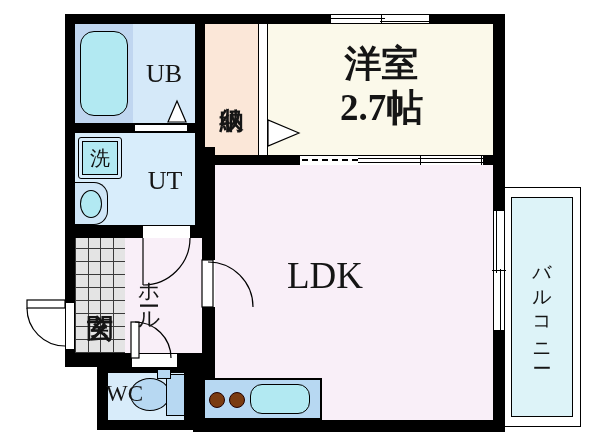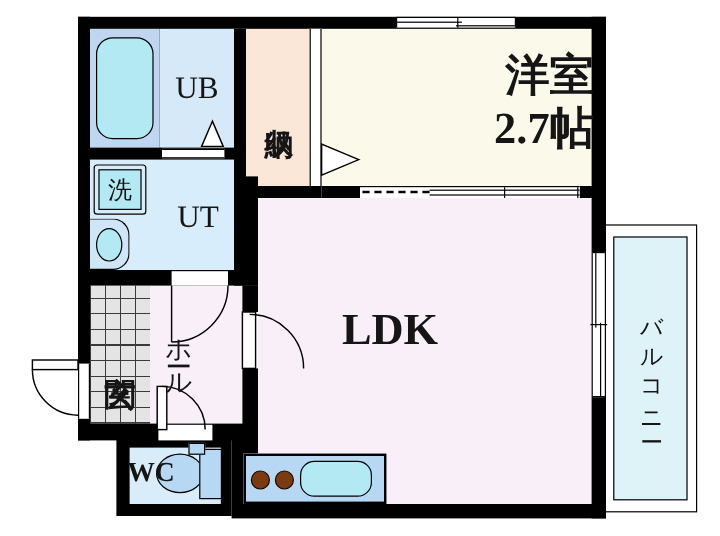--- a/index.html
+++ b/index.html
@@ -84,24 +84,24 @@
   .burner{position:absolute;width:16px;height:16px;border:1px solid #200;border-radius:50%;box-sizing:border-box;}
   #burner-1{left:209px;top:392px;}
   #burner-2{left:229px;top:392px;}
   #kitchen-sink{left:250px;top:384px;width:60px;height:30px;border:1.5px solid #000;border-radius:12px;box-sizing:border-box;}
 
   
   #lbl-ub{left:133px;top:24px;width:62px;height:99px;font-size:26px;}
   #lbl-ut{left:130px;top:165px;width:70px;height:32px;font-size:26px;}
   #lbl-genkan{left:75px;top:238px;width:50px;height:115px;font-size:26px;font-weight:600;letter-spacing:3px;}
   #lbl-hall{left:118px;top:238px;width:62px;height:115px;font-size:22px;letter-spacing:2px;}
-  #lbl-wc{left:106px;top:381px;width:50px;height:30px;font-size:23px;font-weight:700;}
+  #lbl-wc{left:106px;top:381px;width:50px;height:30px;font-size:23px;font-weight:400;}
   #lbl-closet{left:205px;top:24px;width:53px;height:131px;font-size:24px;font-weight:600;letter-spacing:2px;}
-  #lbl-western{left:268px;top:24px;width:227px;height:131px;flex-direction:column;font-size:37px;font-weight:600;line-height:1.18;transform:translateY(-4px);align-items:flex-end;}
-  #lbl-ldk{left:215px;top:165px;width:220px;height:255px;flex-direction:column;font-size:37px;font-weight:700;line-height:1.16;transform:translateY(-16px);}
+  #lbl-western{left:268px;top:24px;width:227px;height:131px;flex-direction:column;font-size:37px;font-weight:600;line-height:1.18;transform:translateY(-4px);}
+  #lbl-ldk{left:215px;top:165px;width:220px;height:255px;flex-direction:column;font-size:37px;font-weight:400;line-height:1.16;transform:translateY(-16px);}
   #lbl-balcony{left:511px;top:197px;width:62px;height:220px;font-size:19px;letter-spacing:5px;}
 
   svg.doors{position:absolute;left:0;top:0;pointer-events:none;}
 </style>
 </head>
 <body>
 
 <div id="plan">
 
   <div class="abs" id="bath-cell" style="background-color: rgb(192, 214, 240);"></div>

